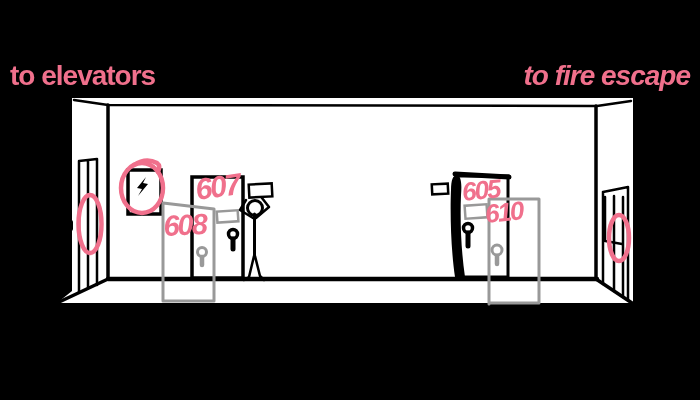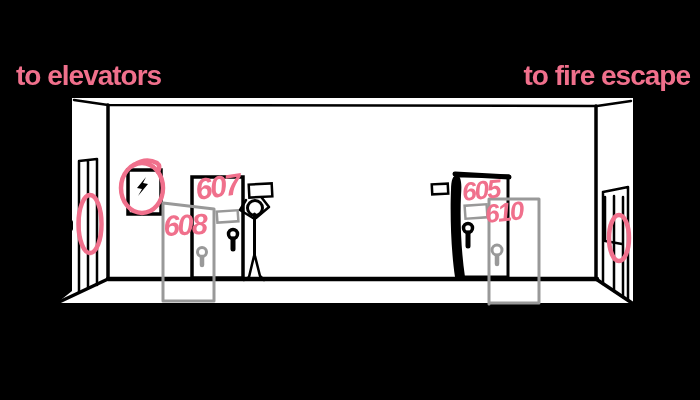--- a/index.html
+++ b/index.html
@@ -7,22 +7,22 @@
     width:700px;height:400px;overflow:hidden;position:relative;
     background:#000;
     font-family:"Liberation Sans", sans-serif;
   }
   .stage{position:absolute;left:0;top:0;width:700px;height:400px;}
   .sign-label{
     position:absolute;top:62px;
     font-size:28px;font-weight:bold;letter-spacing:-1px;
     color:#F0708C;line-height:1;white-space:nowrap;
   }
-  .sign-left{left:16px;}
-  .sign-right{right:10px;}
+  .sign-left{left:10px;}
+  .sign-right{right:10px;font-style:italic;}
   .num{
     font-family:"Liberation Sans", sans-serif;
     font-weight:bold;font-style:italic;letter-spacing:-2px;
   }
 </style>
 </head>
 <body>
 
 <div class="sign-label sign-left">to elevators</div>
 <div class="sign-label sign-right">to fire escape</div>

